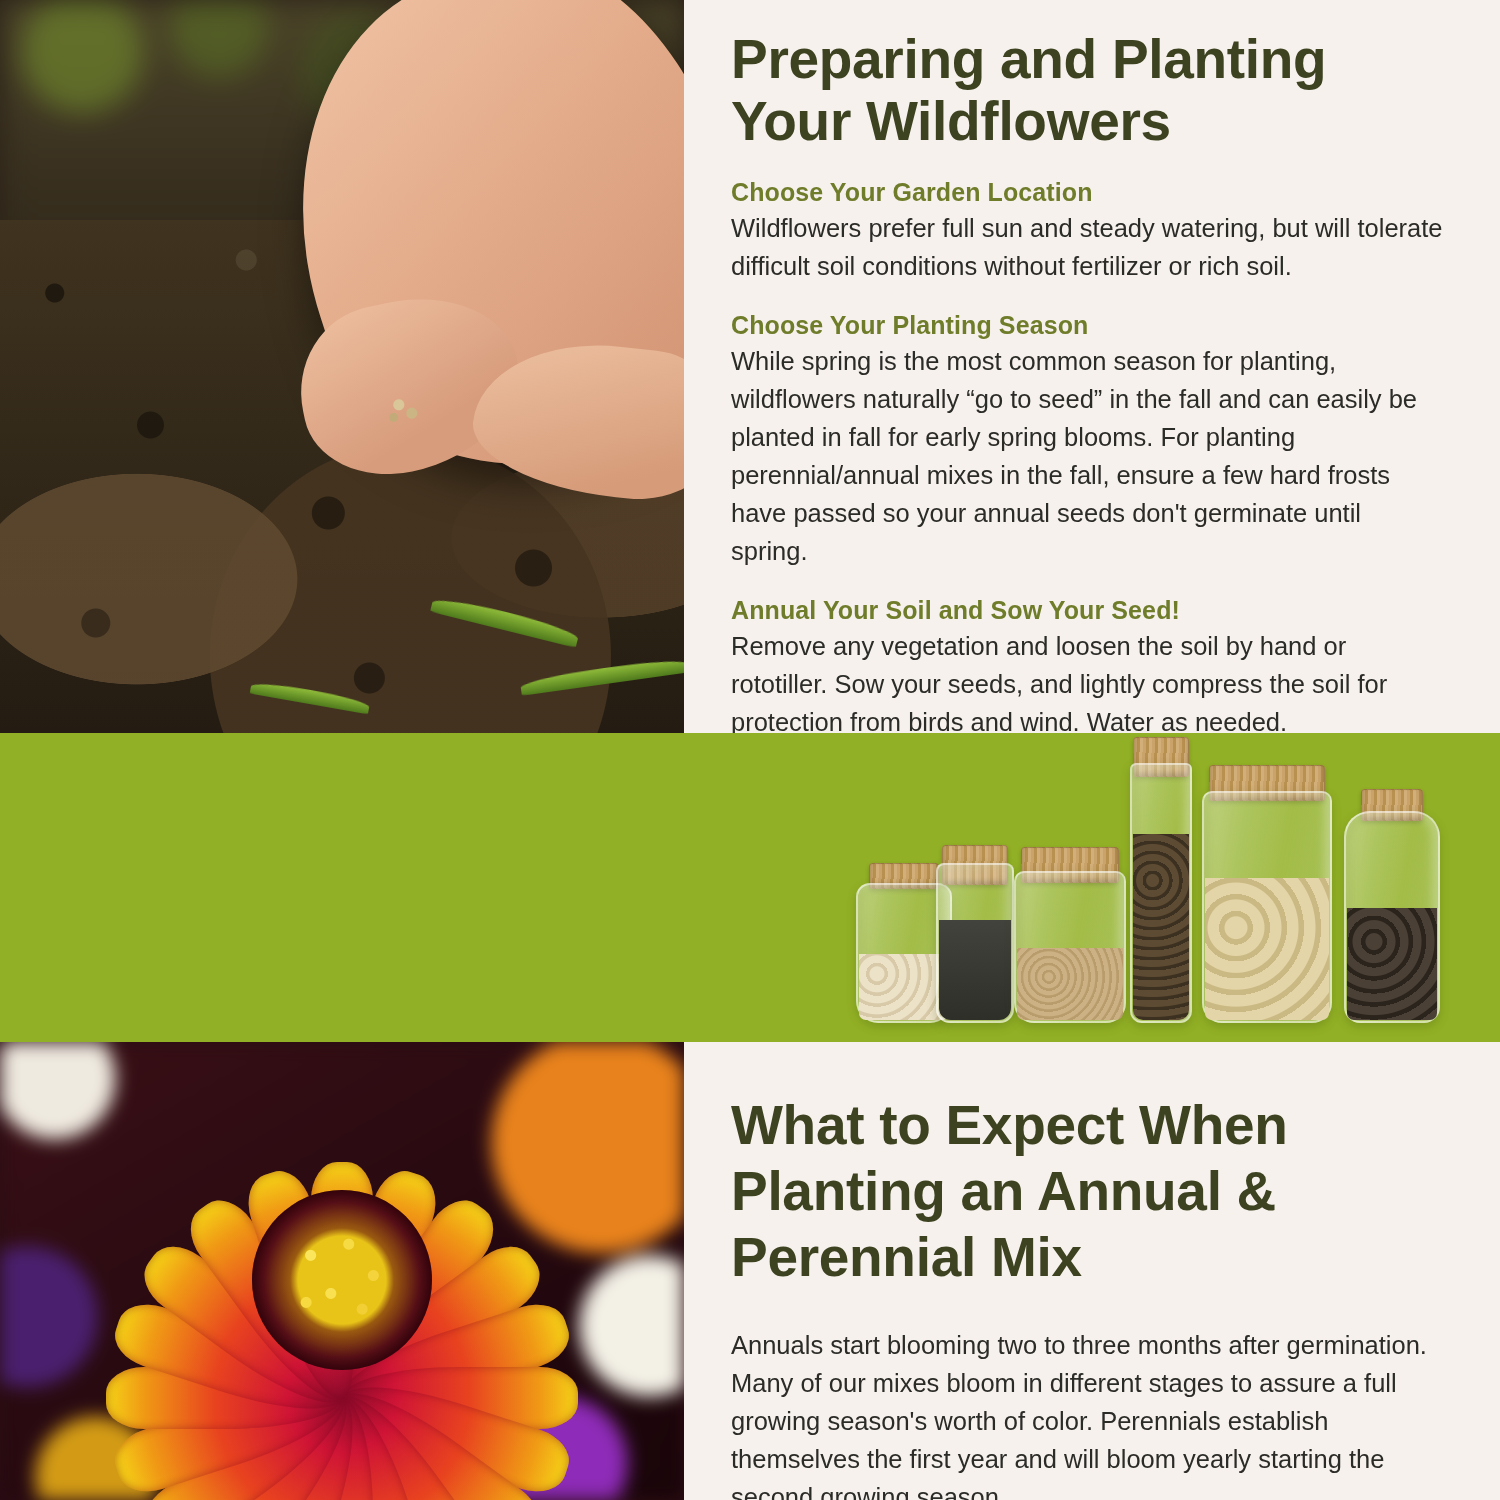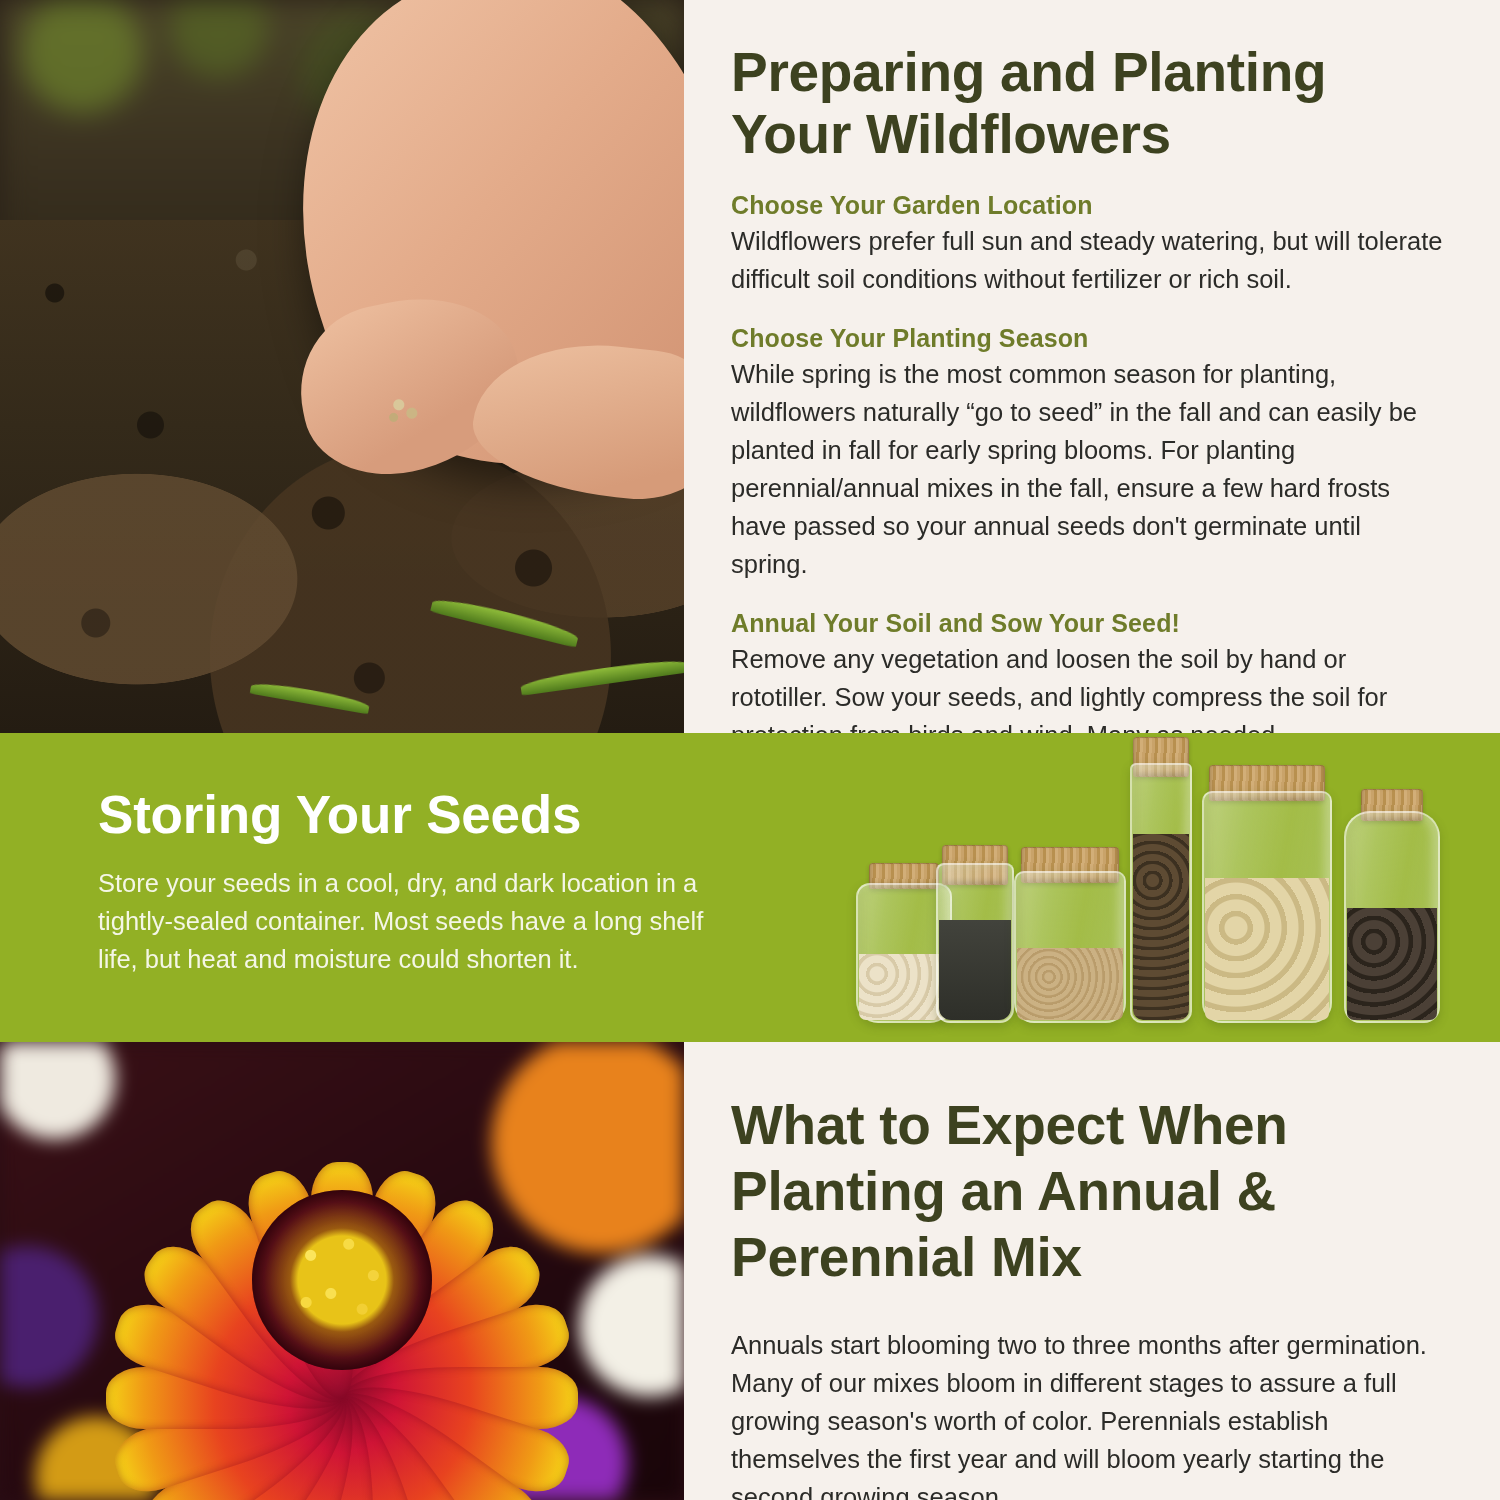--- a/index.html
+++ b/index.html
@@ -104,21 +104,21 @@
     background: linear-gradient(180deg, #8fbc3a, #4f7a1c);
     border-radius: 50% 50% 8% 8%;
     filter: blur(.6px);
   }
 
   
   .sec1-text {
     position: absolute;
     left: 731px; top: 0;
     width: 712px; height: 733px;
-    padding-top: 41px;
+    padding-top: 28px;
   }
   .h1-dark {
     font-size: 55px;
     line-height: 62px;
     font-weight: 700;
     color: #3D4220;
     letter-spacing: -0.3px;
   }
   .sub-green {
     font-size: 25px;
@@ -300,30 +300,26 @@
         <p class="body-txt">Wildflowers prefer full sun and steady watering, but will tolerate difficult soil conditions without fertilizer or rich soil.</p>
       </div>
 
       <div>
         <div class="sub-green">Choose Your Planting Season</div>
         <p class="body-txt">While spring is the most common season for planting, wildflowers naturally “go to seed” in the fall and can easily be planted in fall for early spring blooms. For planting perennial/annual mixes in the fall, ensure a few hard frosts have passed so your annual seeds don't germinate until spring.</p>
       </div>
 
       <div>
         <div class="sub-green">Annual Your Soil and Sow Your Seed!</div>
-        <p class="body-txt">Remove any vegetation and loosen the soil by hand or rototiller. Sow your seeds, and lightly compress the soil for protection from birds and wind. Many as needed.</p>
+        <p class="body-txt">Remove any vegetation and loosen the soil by hand or rototiller. Sow your seeds, and lightly compress the soil for protection from birds and wind. Water as needed.</p>
       </div>
     </div>
   </div>
 
   <div class="sec2">
-    <div class="sec2-text">
-      <h2 class="h2-white">Storing Your Seeds</h2>
-      <p class="body-white">Store your seeds in a cool, dry, and dark location in a tightly-sealed container. Most seeds have a long shelf life, but heat and moisture could shorten it.</p>
-    </div>
 
     <div class="jars">
 
       <div class="jar" style="left:6px;width:96px;height:140px;">
         <div class="cork" style="top:-20px;width:70px;height:26px;"></div>
         <div class="glass" style="border-radius:14px 14px 22px 22px;"></div>
         <div class="fill fill-white" style="height:66px;"></div>
       </div>
 
       <div class="jar" style="left:86px;width:78px;height:160px;">

